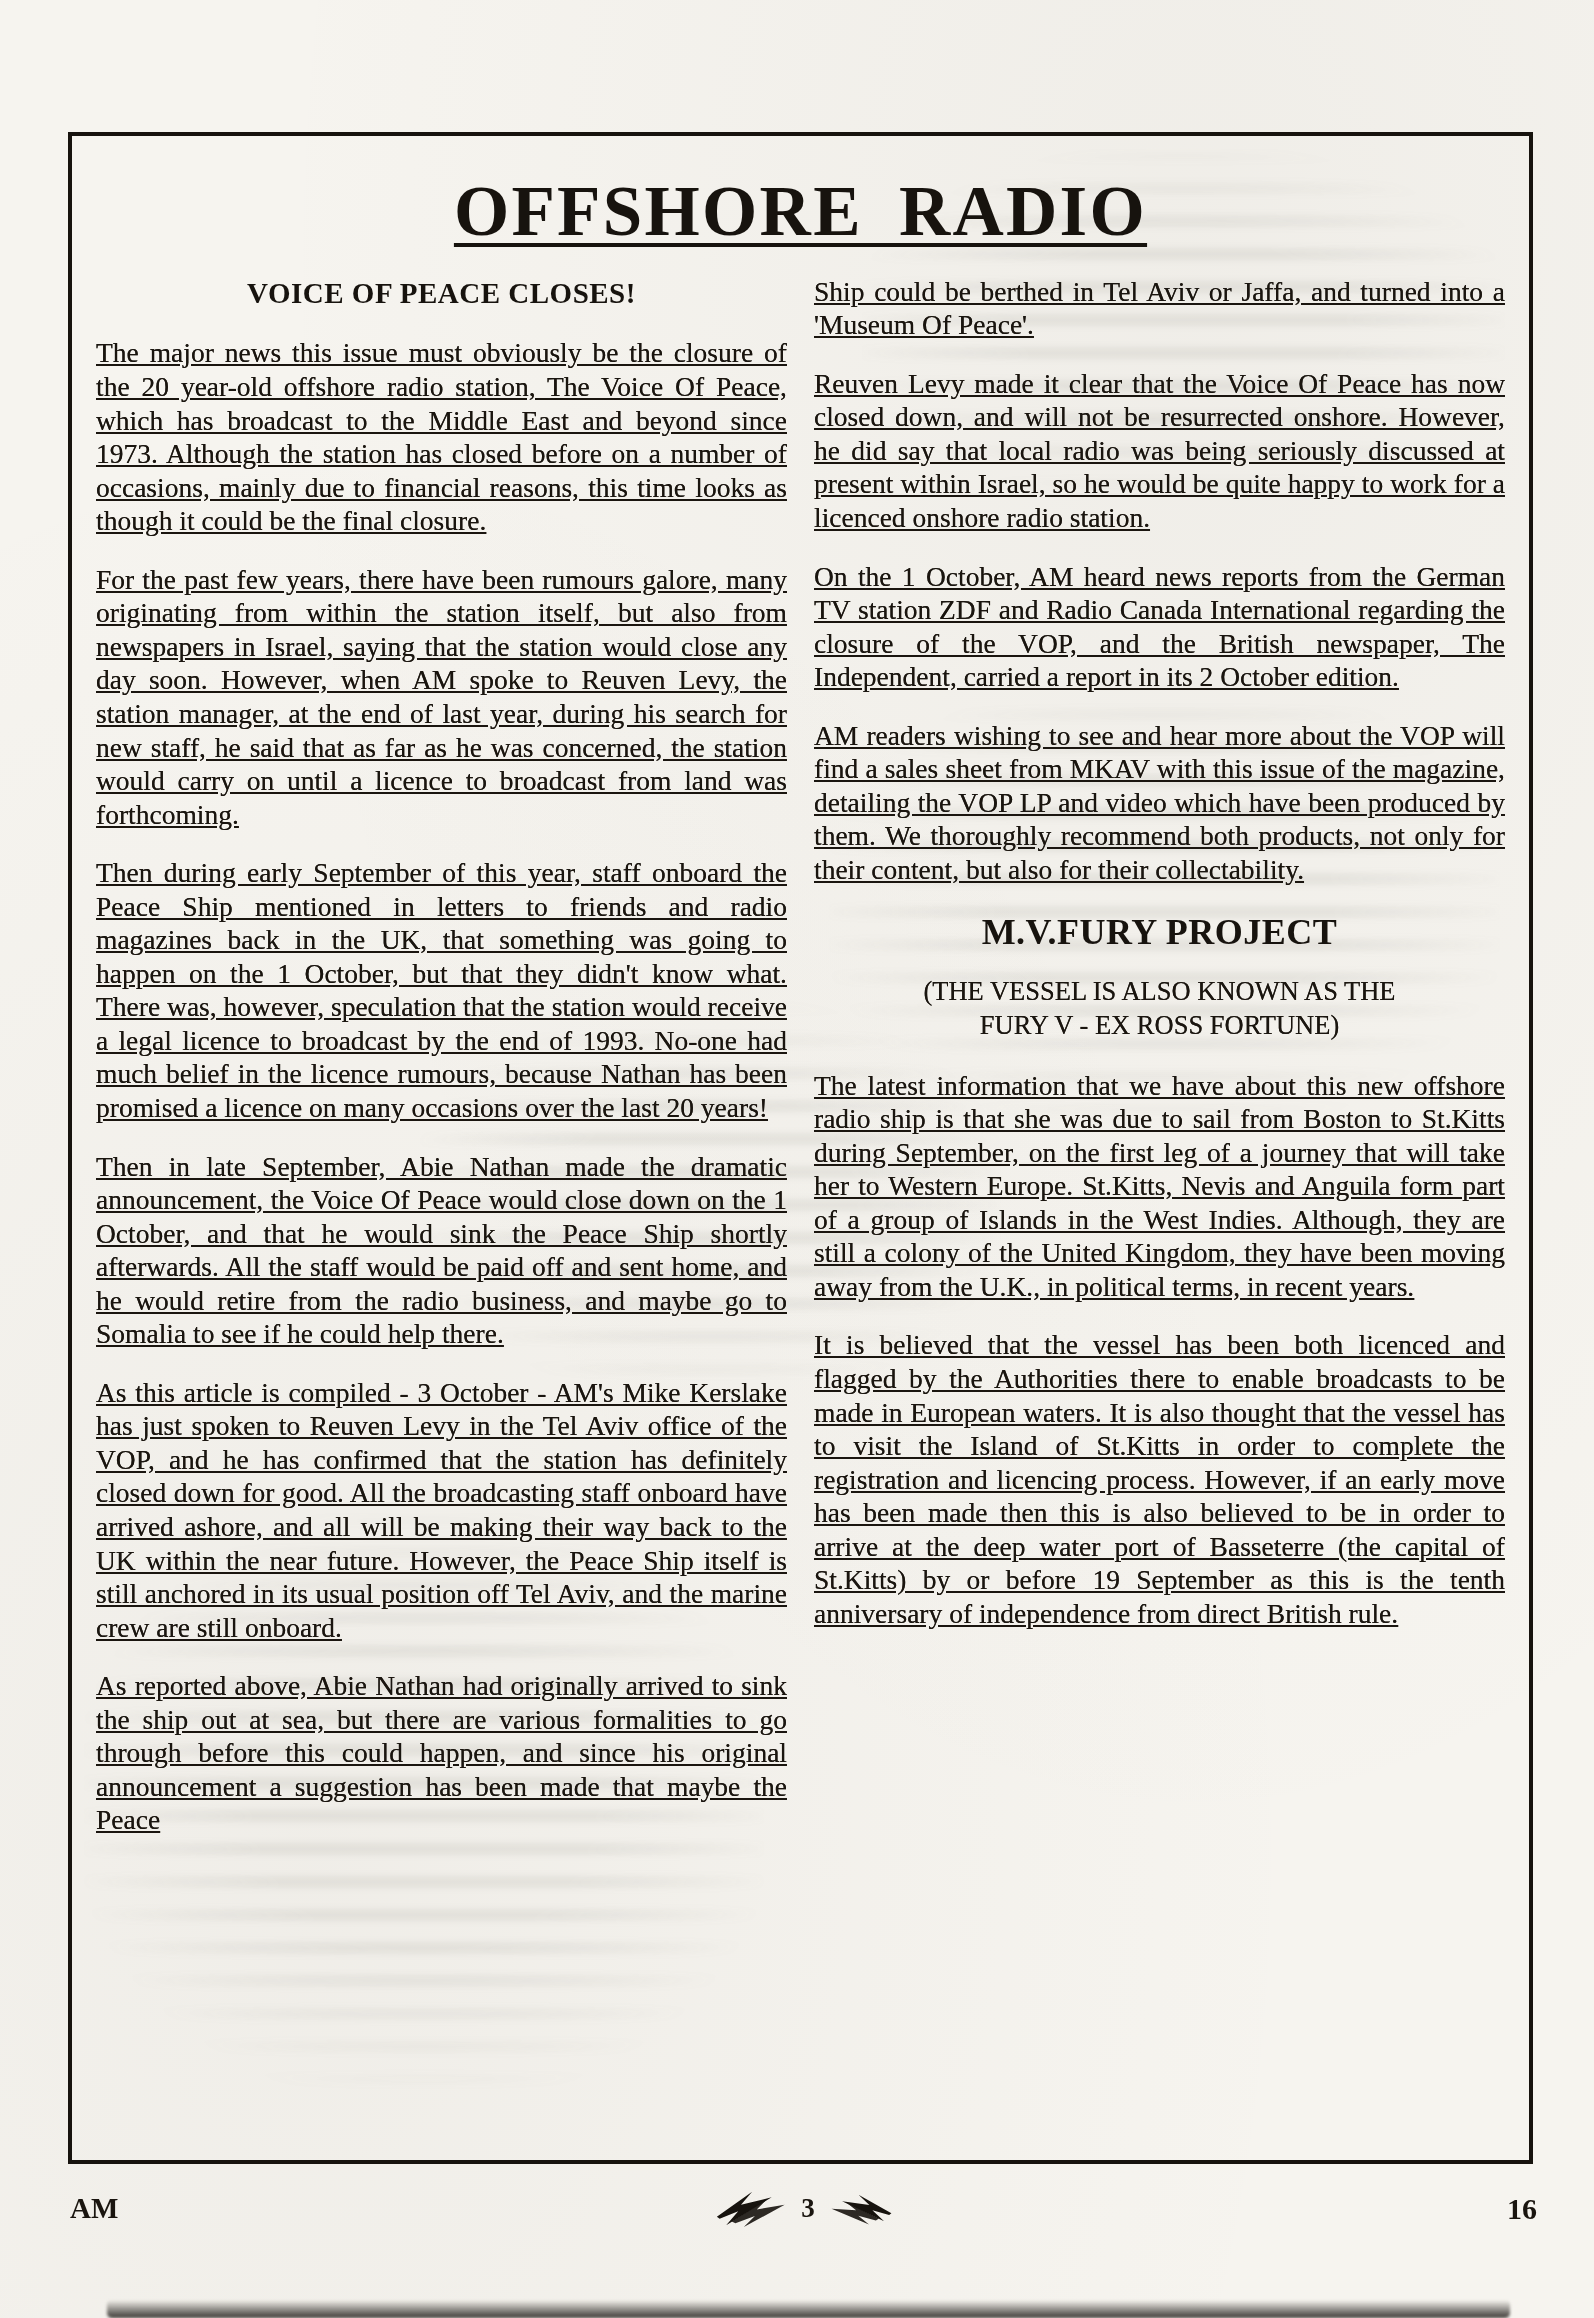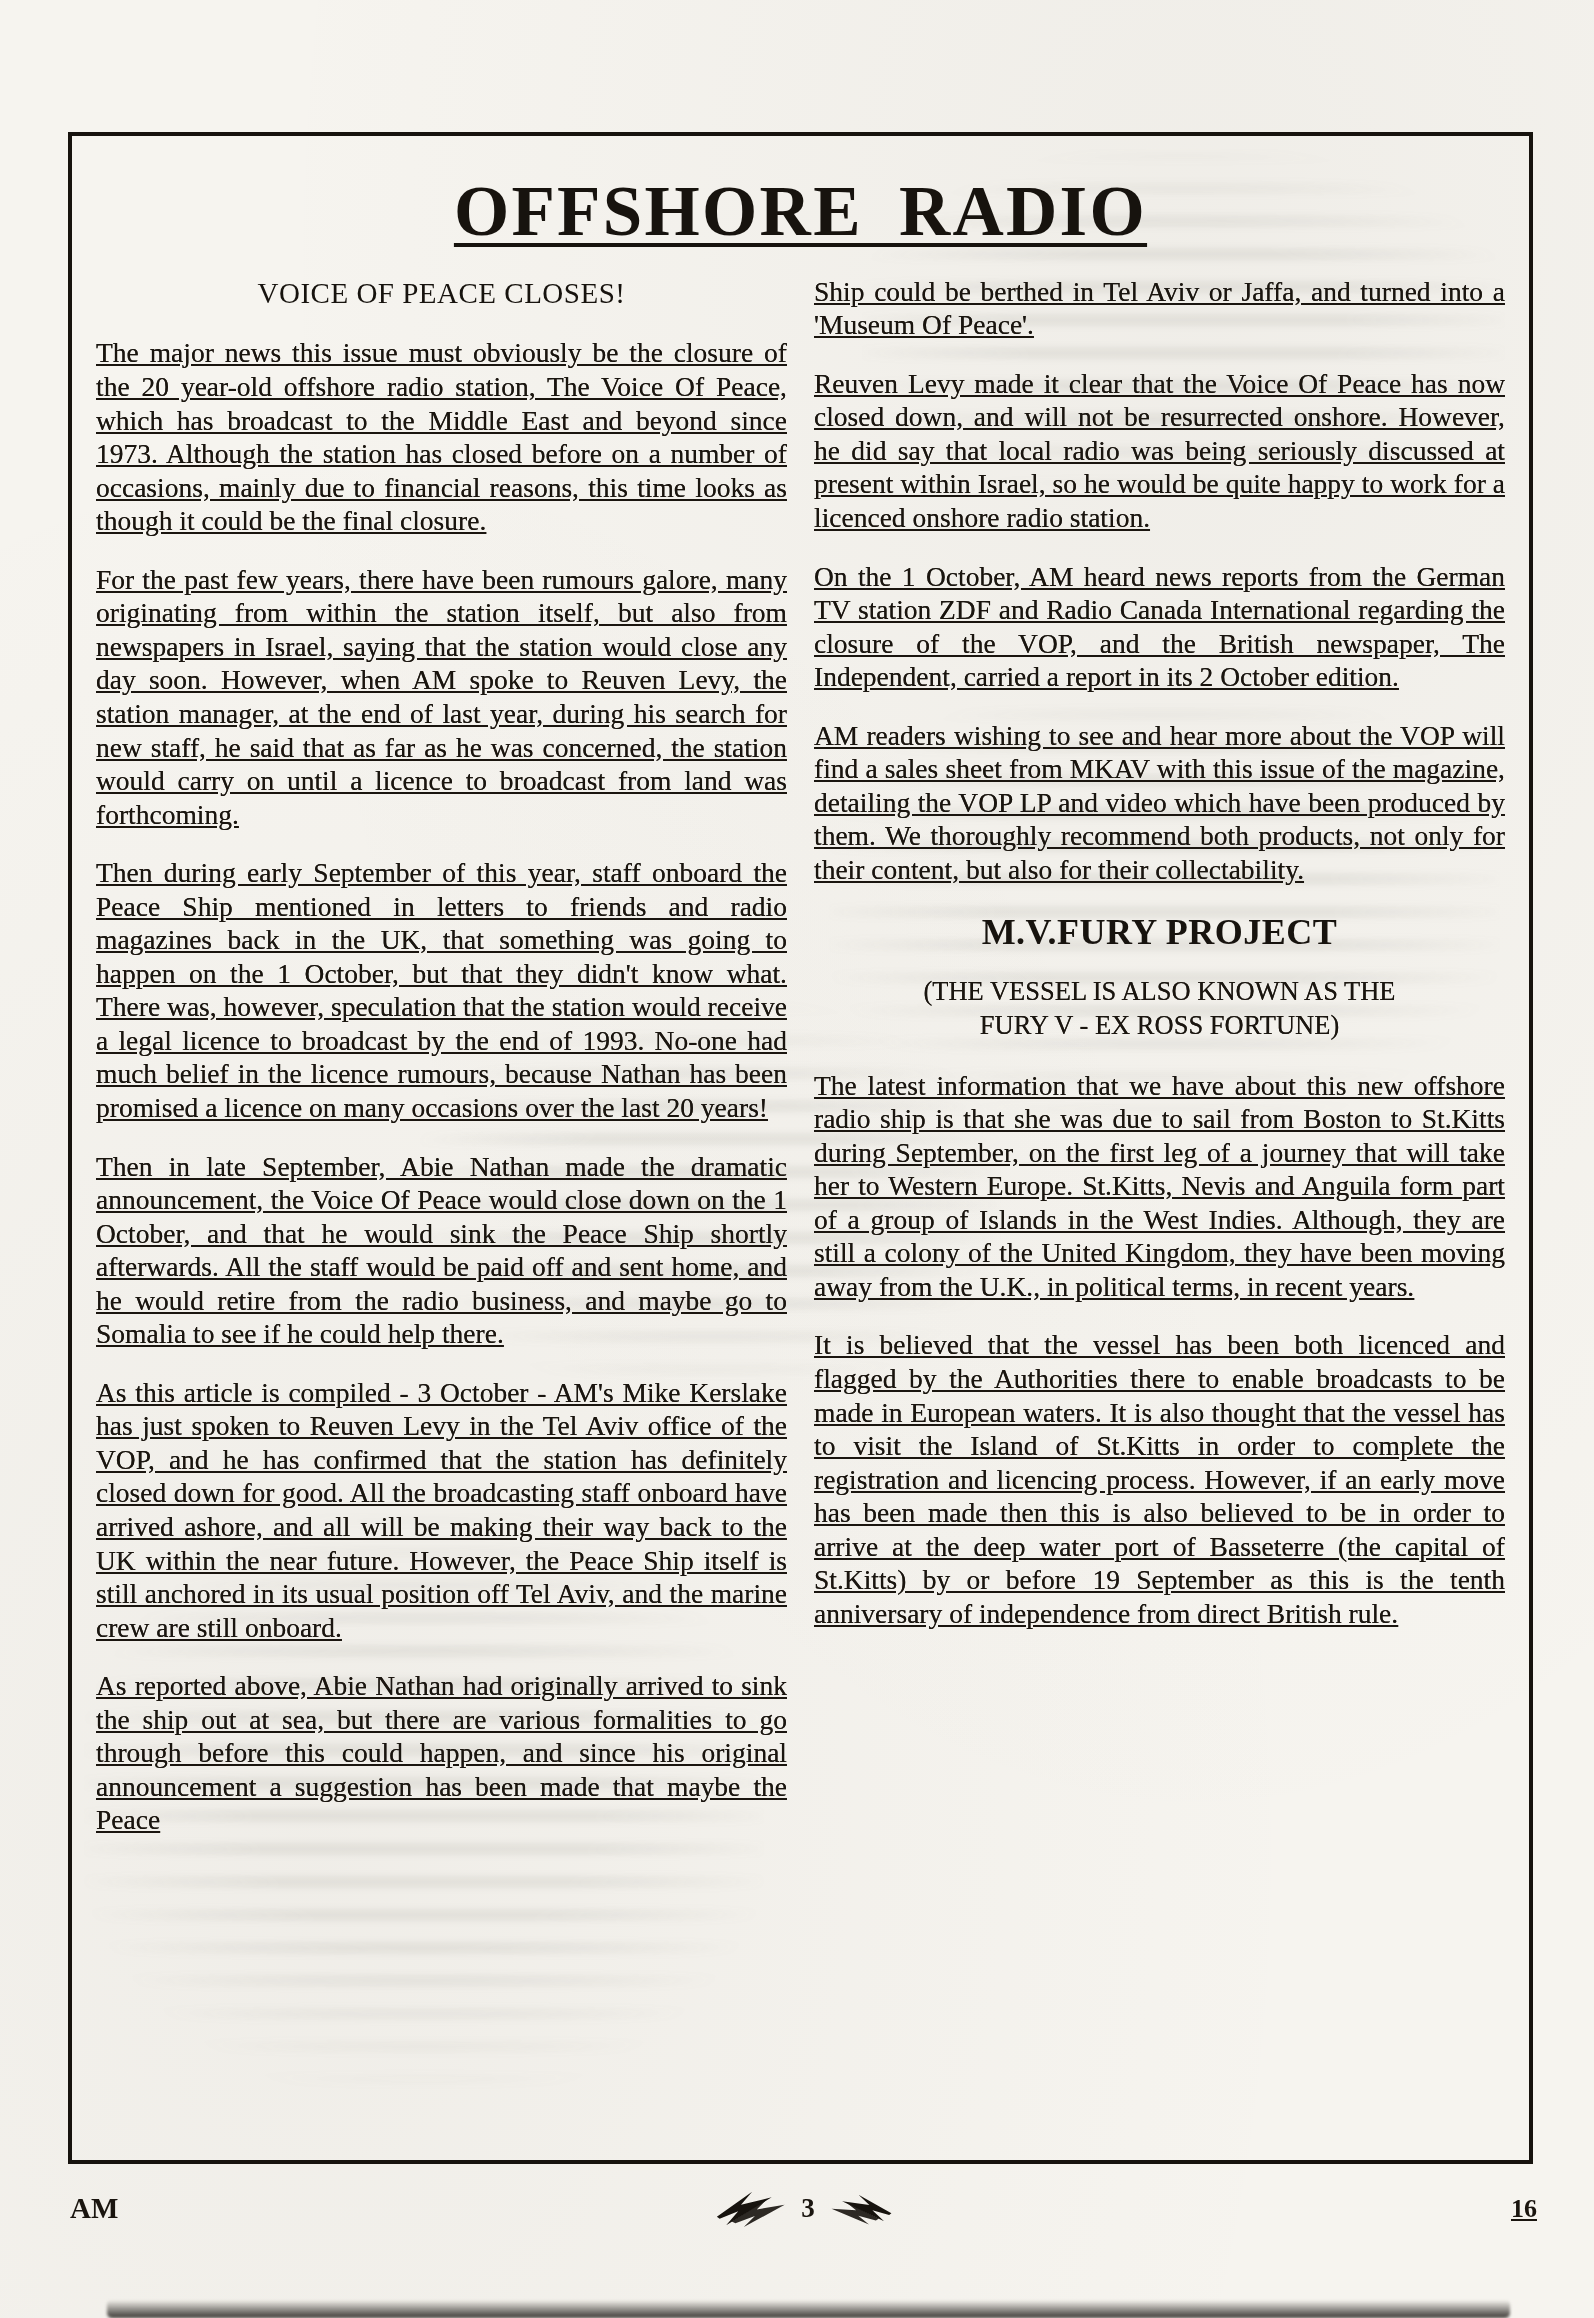--- a/index.html
+++ b/index.html
@@ -63,21 +63,21 @@
   }
   .columns {
     display: flex;
     gap: 27px;
   }
   .col { flex: 1 1 0; min-width: 0; }
 
   .section-heading {
     margin: 2.8px 0 26px 0;
     font-size: 29px;
-    font-weight: 400;
+    font-weight: 700;
     text-align: center;
     letter-spacing: 0.5px;
     color: #17130e;
   }
   .body-text {
     margin: 0 0 25px 0;
     font-size: 27.5px;
     line-height: 1.22;
     text-align: justify;
     color: #1a150f;
@@ -105,21 +105,21 @@
     position: absolute;
     left: 70px;
     right: 57px;
     top: 2183px;
     height: 51px;
     display: flex;
     align-items: center;
     justify-content: space-between;
   }
   .footer .f-left  { font-size: 29px; font-weight: 700; }
-  .footer .f-right { font-size: 26px; font-weight: 700; position: relative; text-decoration: underline; }
+  .footer .f-right { font-size: 30px; font-weight: 700; position: relative; }
   .footer .f-right::before {
     content: "";
     position: absolute;
     left: -14px; top: -6.5px;
     width: 56px; height: 42px;
     background: radial-gradient(ellipse at center, rgba(90,85,78,0.28), transparent 70%);
     z-index: -1;
   }
   .f-center {
     position: absolute;

